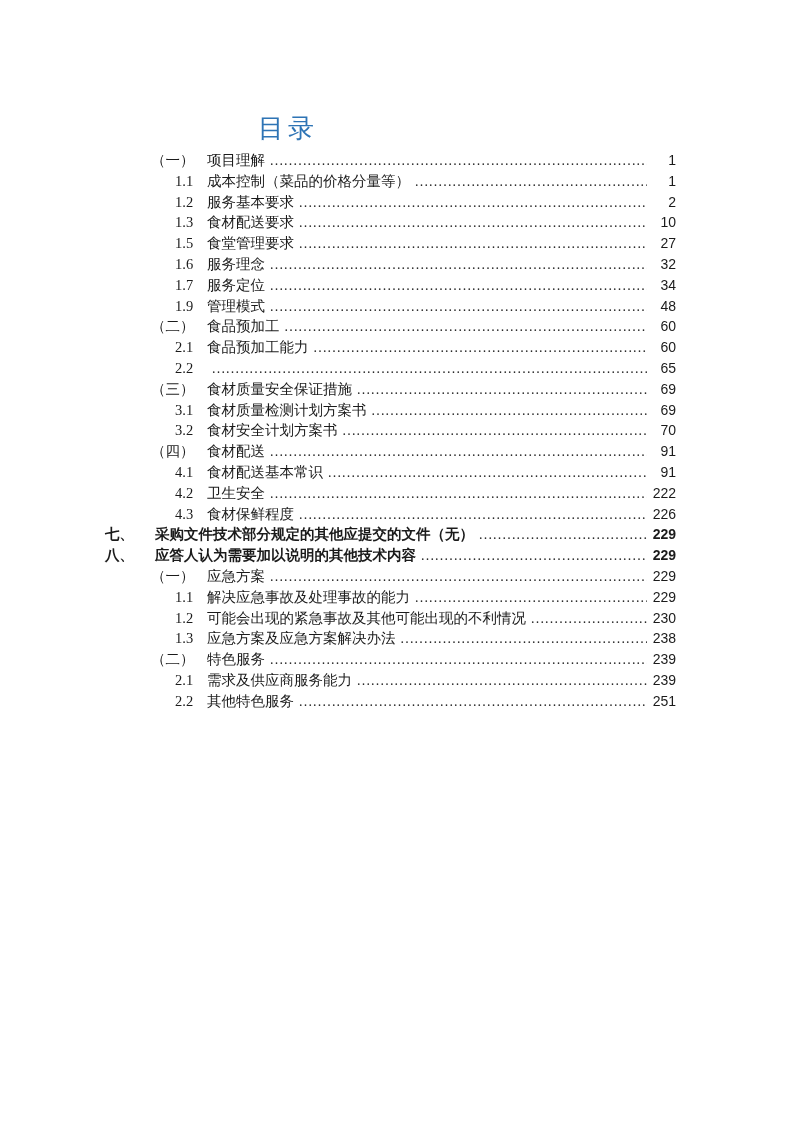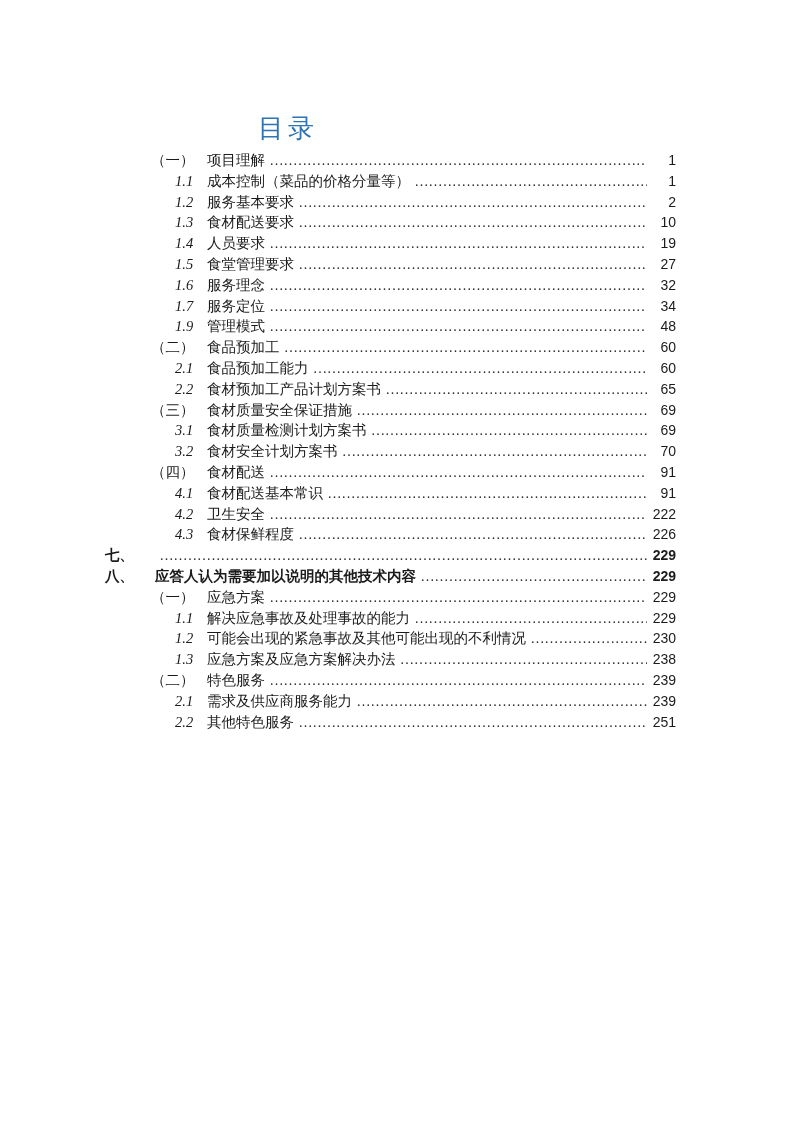--- a/index.html
+++ b/index.html
@@ -41,21 +41,21 @@
     font-size: 14.5px;
     white-space: nowrap;
   }
   .toc-row.lvl0 { padding-left: 0; font-family: "Liberation Sans", sans-serif; font-weight: 600; }
   .toc-row.lvl1 { padding-left: 46px; }
   .toc-row.lvl2 { padding-left: 70px; }
 
   .num { flex: none; }
   .lvl0 .num { width: 50px; }
   .lvl1 .num { width: 56px; }
-  .lvl2 .num { width: 32px; font-style: italic; }
+  .lvl2 .num { width: 32px; }
 
   .entry-title { flex: none; white-space: nowrap; text-align: right; }
 
   .dots {
     flex: 1 1 auto;
     overflow: hidden;
     white-space: nowrap;
     margin: 0 3px 0 5px;
     letter-spacing: 1.2px;
     color: #2a2a2a;
@@ -102,26 +102,20 @@
     <span class="dots"></span>
     <span class="pagenum">2</span>
   </div>
       <div class="toc-row lvl2">
     <span class="num">1.3</span>
     <span class="entry-title">食材配送要求</span>
     <span class="dots"></span>
     <span class="pagenum">10</span>
   </div>
       <div class="toc-row lvl2">
-    <span class="num">1.4</span>
-    <span class="entry-title">人员要求</span>
-    <span class="dots"></span>
-    <span class="pagenum">19</span>
-  </div>
-      <div class="toc-row lvl2">
     <span class="num">1.5</span>
     <span class="entry-title">食堂管理要求</span>
     <span class="dots"></span>
     <span class="pagenum">27</span>
   </div>
       <div class="toc-row lvl2">
     <span class="num">1.6</span>
     <span class="entry-title">服务理念</span>
     <span class="dots"></span>
     <span class="pagenum">32</span>
@@ -145,21 +139,20 @@
     <span class="pagenum">60</span>
   </div>
       <div class="toc-row lvl2">
     <span class="num">2.1</span>
     <span class="entry-title">食品预加工能力</span>
     <span class="dots"></span>
     <span class="pagenum">60</span>
   </div>
       <div class="toc-row lvl2">
     <span class="num">2.2</span>
-    <span class="entry-title">食材预加工产品计划方案书</span>
     <span class="dots"></span>
     <span class="pagenum">65</span>
   </div>
       <div class="toc-row lvl1">
     <span class="num">（三）</span>
     <span class="entry-title">食材质量安全保证措施</span>
     <span class="dots"></span>
     <span class="pagenum">69</span>
   </div>
       <div class="toc-row lvl2">
@@ -193,20 +186,21 @@
     <span class="pagenum">222</span>
   </div>
       <div class="toc-row lvl2">
     <span class="num">4.3</span>
     <span class="entry-title">食材保鲜程度</span>
     <span class="dots"></span>
     <span class="pagenum">226</span>
   </div>
       <div class="toc-row lvl0">
     <span class="num">七、</span>
+    <span class="entry-title">采购文件技术部分规定的其他应提交的文件（无）</span>
     <span class="dots"></span>
     <span class="pagenum">229</span>
   </div>
       <div class="toc-row lvl0">
     <span class="num">八、</span>
     <span class="entry-title">应答人认为需要加以说明的其他技术内容</span>
     <span class="dots"></span>
     <span class="pagenum">229</span>
   </div>
       <div class="toc-row lvl1">

